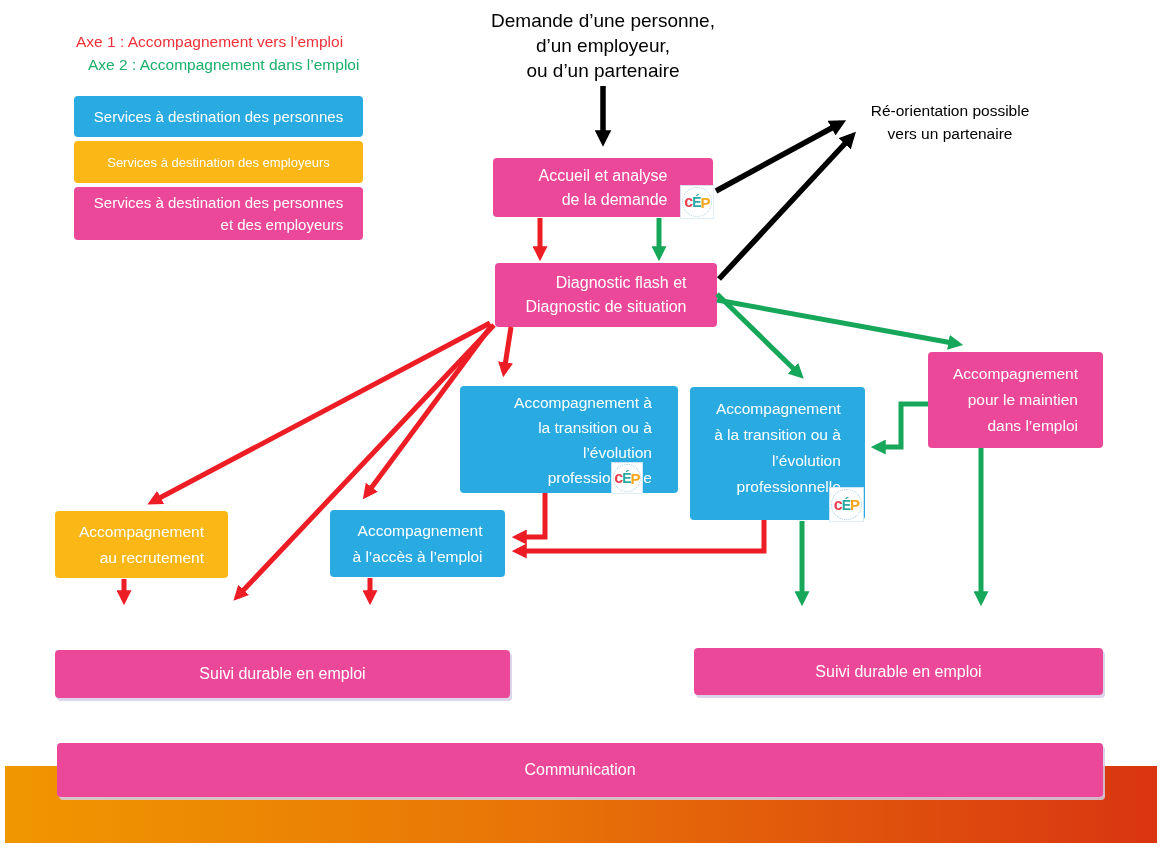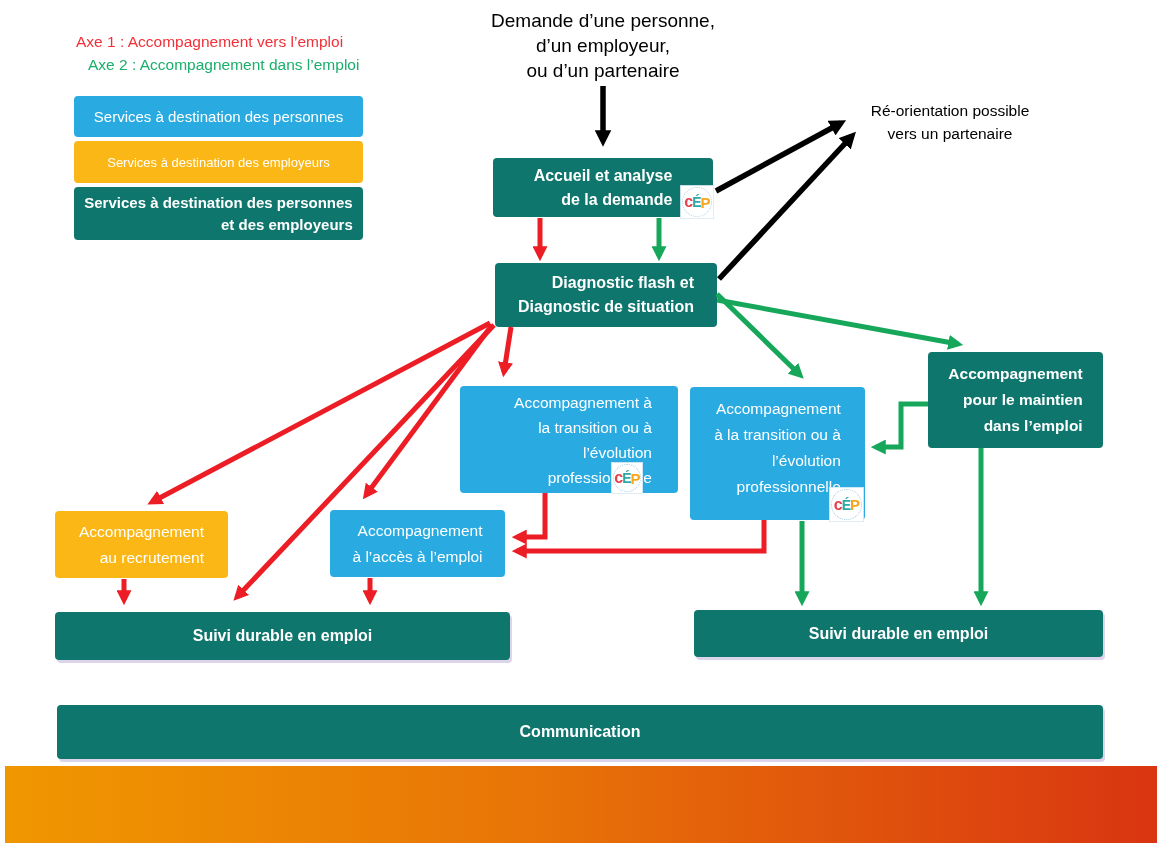--- a/index.html
+++ b/index.html
@@ -2,28 +2,28 @@
 <html><head>
 <meta charset="utf-8">
 <style>
   html,body{margin:0;padding:0;background:#fff;}
   #canvas{position:relative;width:1165px;height:849px;background:#fff;overflow:hidden;
           font-family:"Liberation Sans",sans-serif;}
   .abs{position:absolute;}
   .box{position:absolute;display:flex;align-items:center;justify-content:center;
        text-align:right;color:#fff;border-radius:4px;z-index:2;}
   .preline{white-space:pre-line;}
-  .purple{background:#0f766e;font-weight:bold;}
+  .purple{background:#ec4899;}
   .blue{background:#29ABE2;}
   .orange{background:#FBB715;}
   .blacktext{color:#000;text-align:center;z-index:1;}
   .legend-axe{position:absolute;font-size:15.5px;z-index:2;}
   .axe1{color:#F23038;}
   .axe2{color:#1AAF6B;}
-  .bar-edge{box-shadow:2px 3px 0 rgba(214,205,232,0.85);}
+  .bar-edge{box-shadow:2px 3px 0 rgba(214,205,232,0.85);margin-top:38px;}
   #arrows{position:absolute;left:0;top:0;z-index:5;pointer-events:none;}
   .cep{position:absolute;background:#fff;z-index:6;display:flex;align-items:center;
        justify-content:center;box-shadow:0 0 0 1px rgba(220,235,245,.9);}
   .cep .ring{position:absolute;inset:1px;border:1px dotted #A8CFE4;border-radius:50%;}
   .cep span{font-weight:bold;font-size:14px;line-height:1;letter-spacing:-1px;position:relative;}
   .cep .l-c{color:#E8414D;font-size:16px;}
   .cep .l-e{color:#2BA9A5;}
   .cep .l-p{color:#F7A71E;font-size:15px;}
   #gradientbar{position:absolute;left:5px;top:766px;width:1152px;height:77px;
        background:linear-gradient(90deg,#F09700 0%,#E87507 45%,#D93511 100%);z-index:1;}

